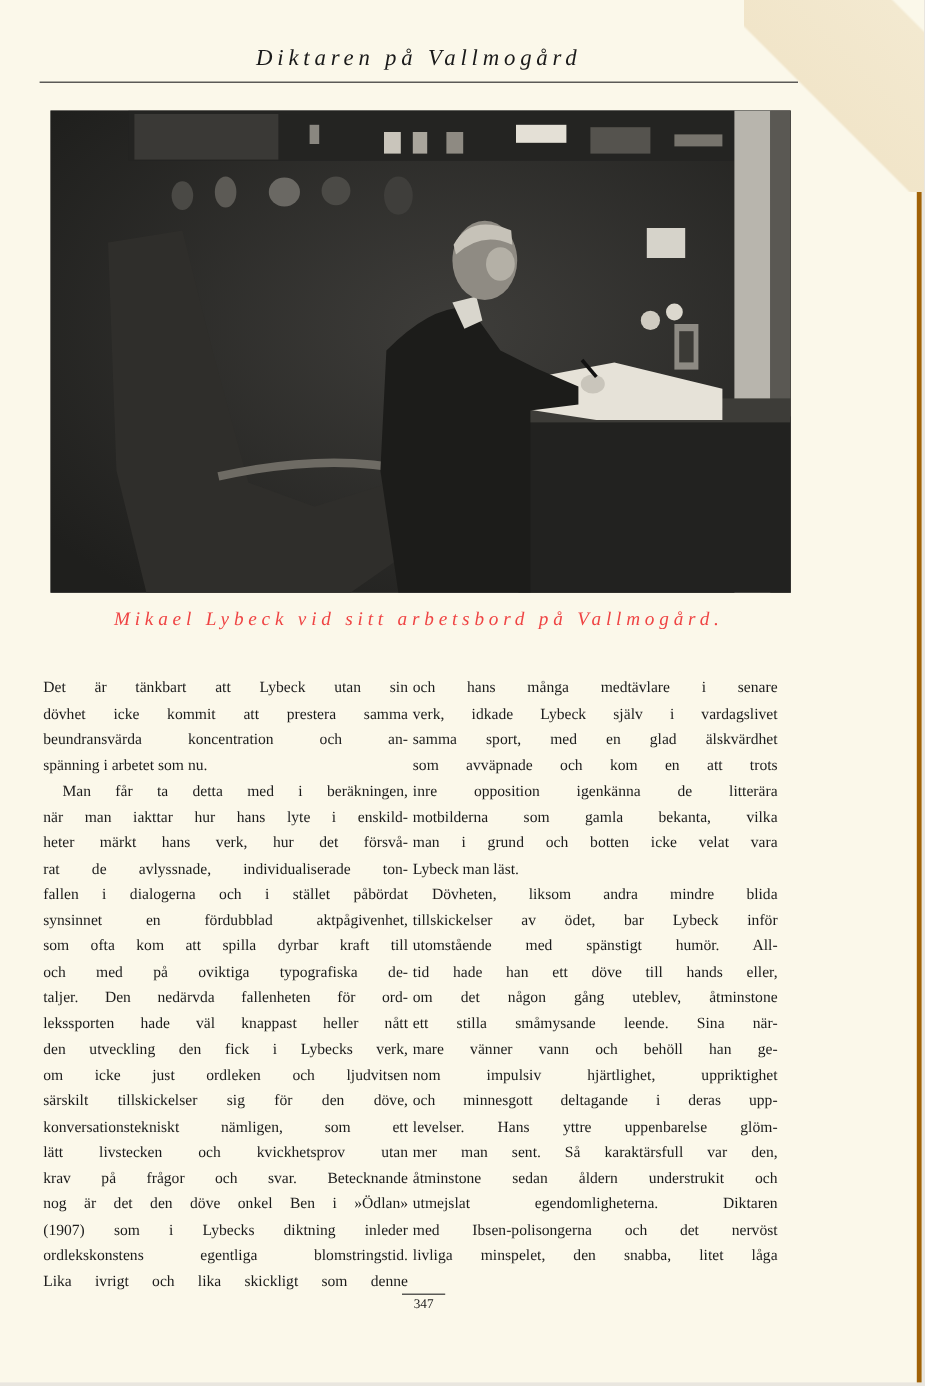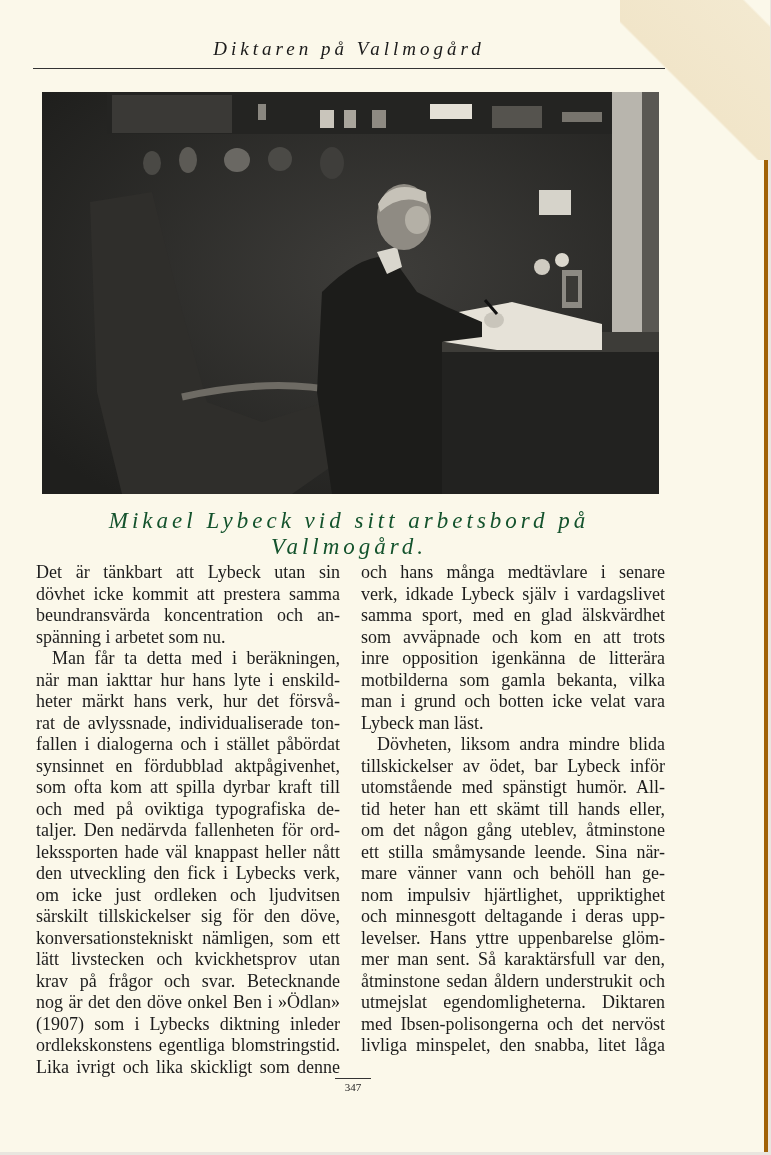--- a/index.html
+++ b/index.html
@@ -24,29 +24,29 @@
   .head-rule {
     position: absolute; left: 33px; top: 68px; width: 632px; height: 1px; background: #333;
   }
   .photo {
     position: absolute; left: 42px; top: 92px; width: 617px; height: 402px;
     background: #2a2a28; overflow: hidden;
   }
   .photo svg { display: block; }
   .caption {
     position: absolute; left: 33px; top: 508px; width: 632px; text-align: center;
-    font-style: italic; font-size: 23px; letter-spacing: 4px; color: #14532d;
+    font-style: italic; font-size: 16px; letter-spacing: 4px; color: #ef4444;
   }
   .col {
     position: absolute; top: 562px; width: 304px;
-    font-size: 18px; line-height: 21.5px; color: #1c1c1c;
+    font-size: 13px; line-height: 21.5px; color: #1c1c1c;
     text-align: justify;
   }
   .col.left { left: 36px; }
-  .col.right { left: 361px; }
+  .col.right { left: 344px; }
   .line { display: block; white-space: nowrap; text-align-last: justify; }
   .line.last { text-align-last: left; }
   .line.indent { padding-left: 16px; }
   .page-rule {
     position: absolute; left: 335px; top: 1078px; width: 36px; height: 1px; background: #333;
   }
   .page-number {
     position: absolute; left: 330px; top: 1081px; width: 46px; text-align: center;
     font-size: 11px; color: #1c1c1c;
   }
@@ -151,21 +151,21 @@
     <span class="line">verk, idkade Lybeck själv i vardagslivet</span>
     <span class="line">samma sport, med en glad älskvärdhet</span>
     <span class="line">som avväpnade och kom en att trots</span>
     <span class="line">inre opposition igenkänna de litterära</span>
     <span class="line">motbilderna som gamla bekanta, vilka</span>
     <span class="line">man i grund och botten icke velat vara</span>
     <span class="line last">Lybeck man läst.</span>
     <span class="line indent">Dövheten, liksom andra mindre blida</span>
     <span class="line">tillskickelser av ödet, bar Lybeck inför</span>
     <span class="line">utomstående med spänstigt humör. All-</span>
-    <span class="line">tid heter han ett skämt till hands eller,</span>
+    <span class="line">tid hade han ett döve till hands eller,</span>
     <span class="line">om det någon gång uteblev, åtminstone</span>
     <span class="line">ett stilla småmysande leende. Sina när-</span>
     <span class="line">mare vänner vann och behöll han ge-</span>
     <span class="line">nom impulsiv hjärtlighet, uppriktighet</span>
     <span class="line">och minnesgott deltagande i deras upp-</span>
     <span class="line">levelser. Hans yttre uppenbarelse glöm-</span>
     <span class="line">mer man sent. Så karaktärsfull var den,</span>
     <span class="line">åtminstone sedan åldern understrukit och</span>
     <span class="line">utmejslat egendomligheterna. Diktaren</span>
     <span class="line">med Ibsen-polisongerna och det nervöst</span>

